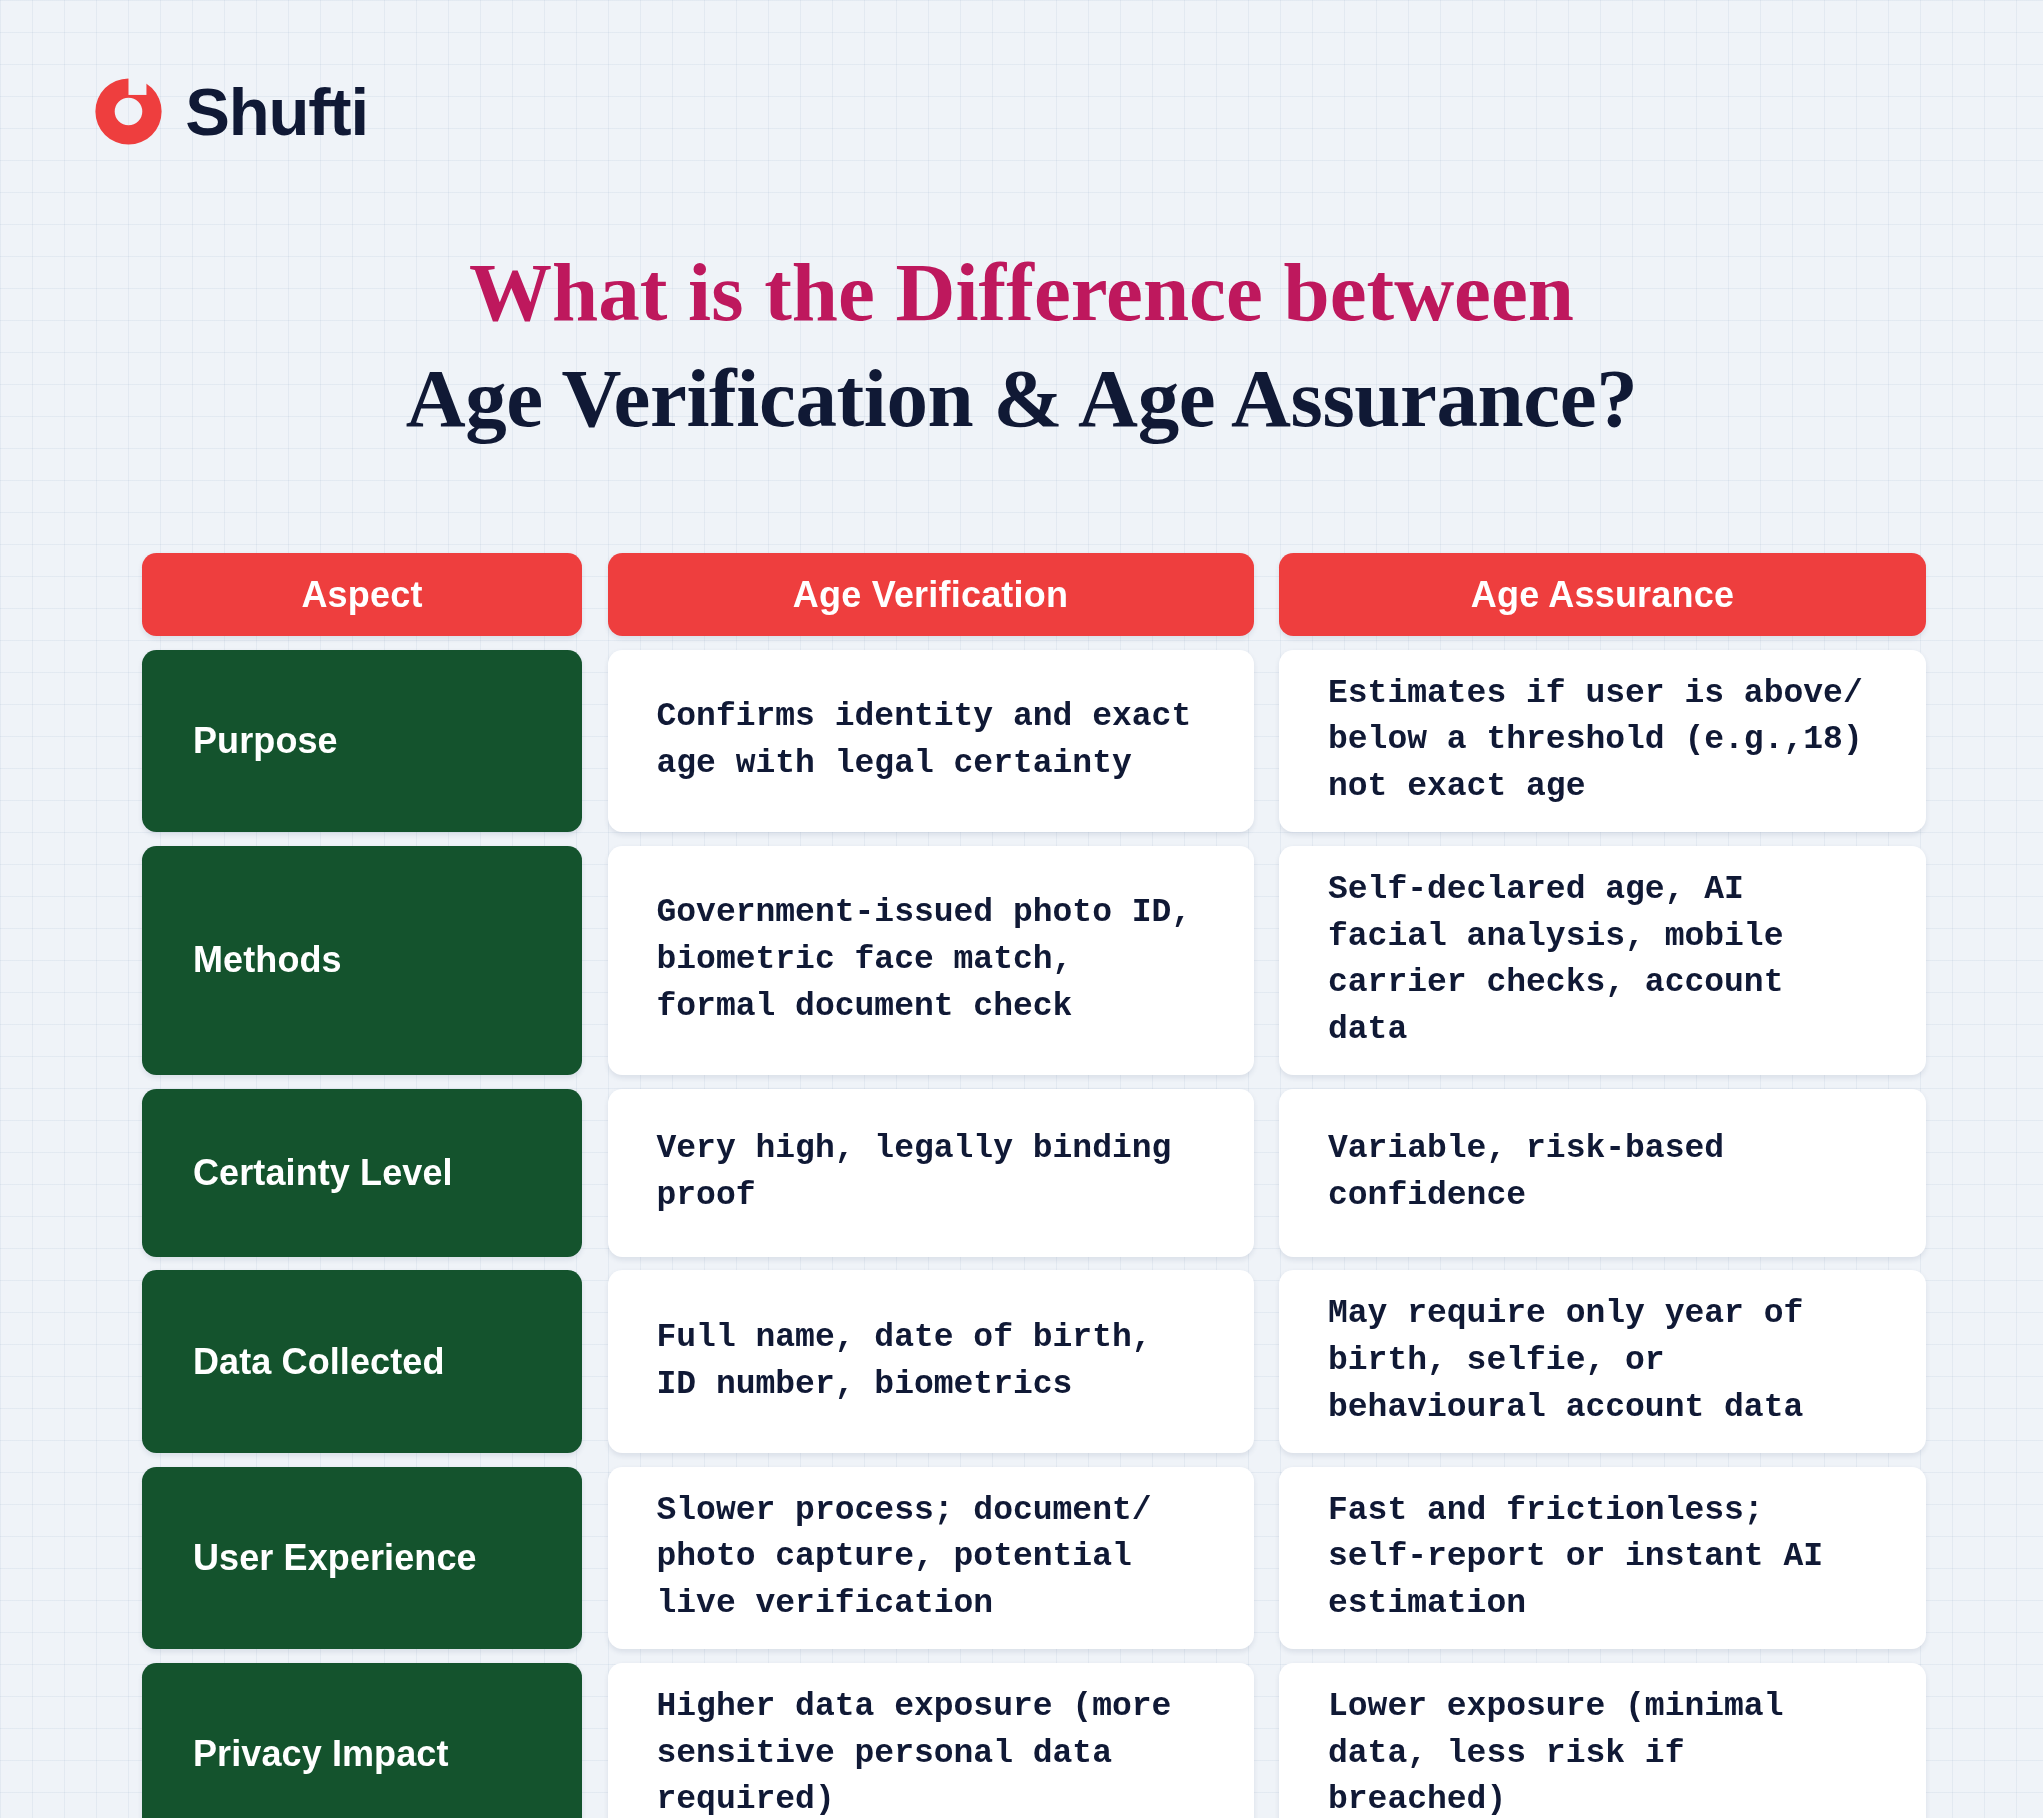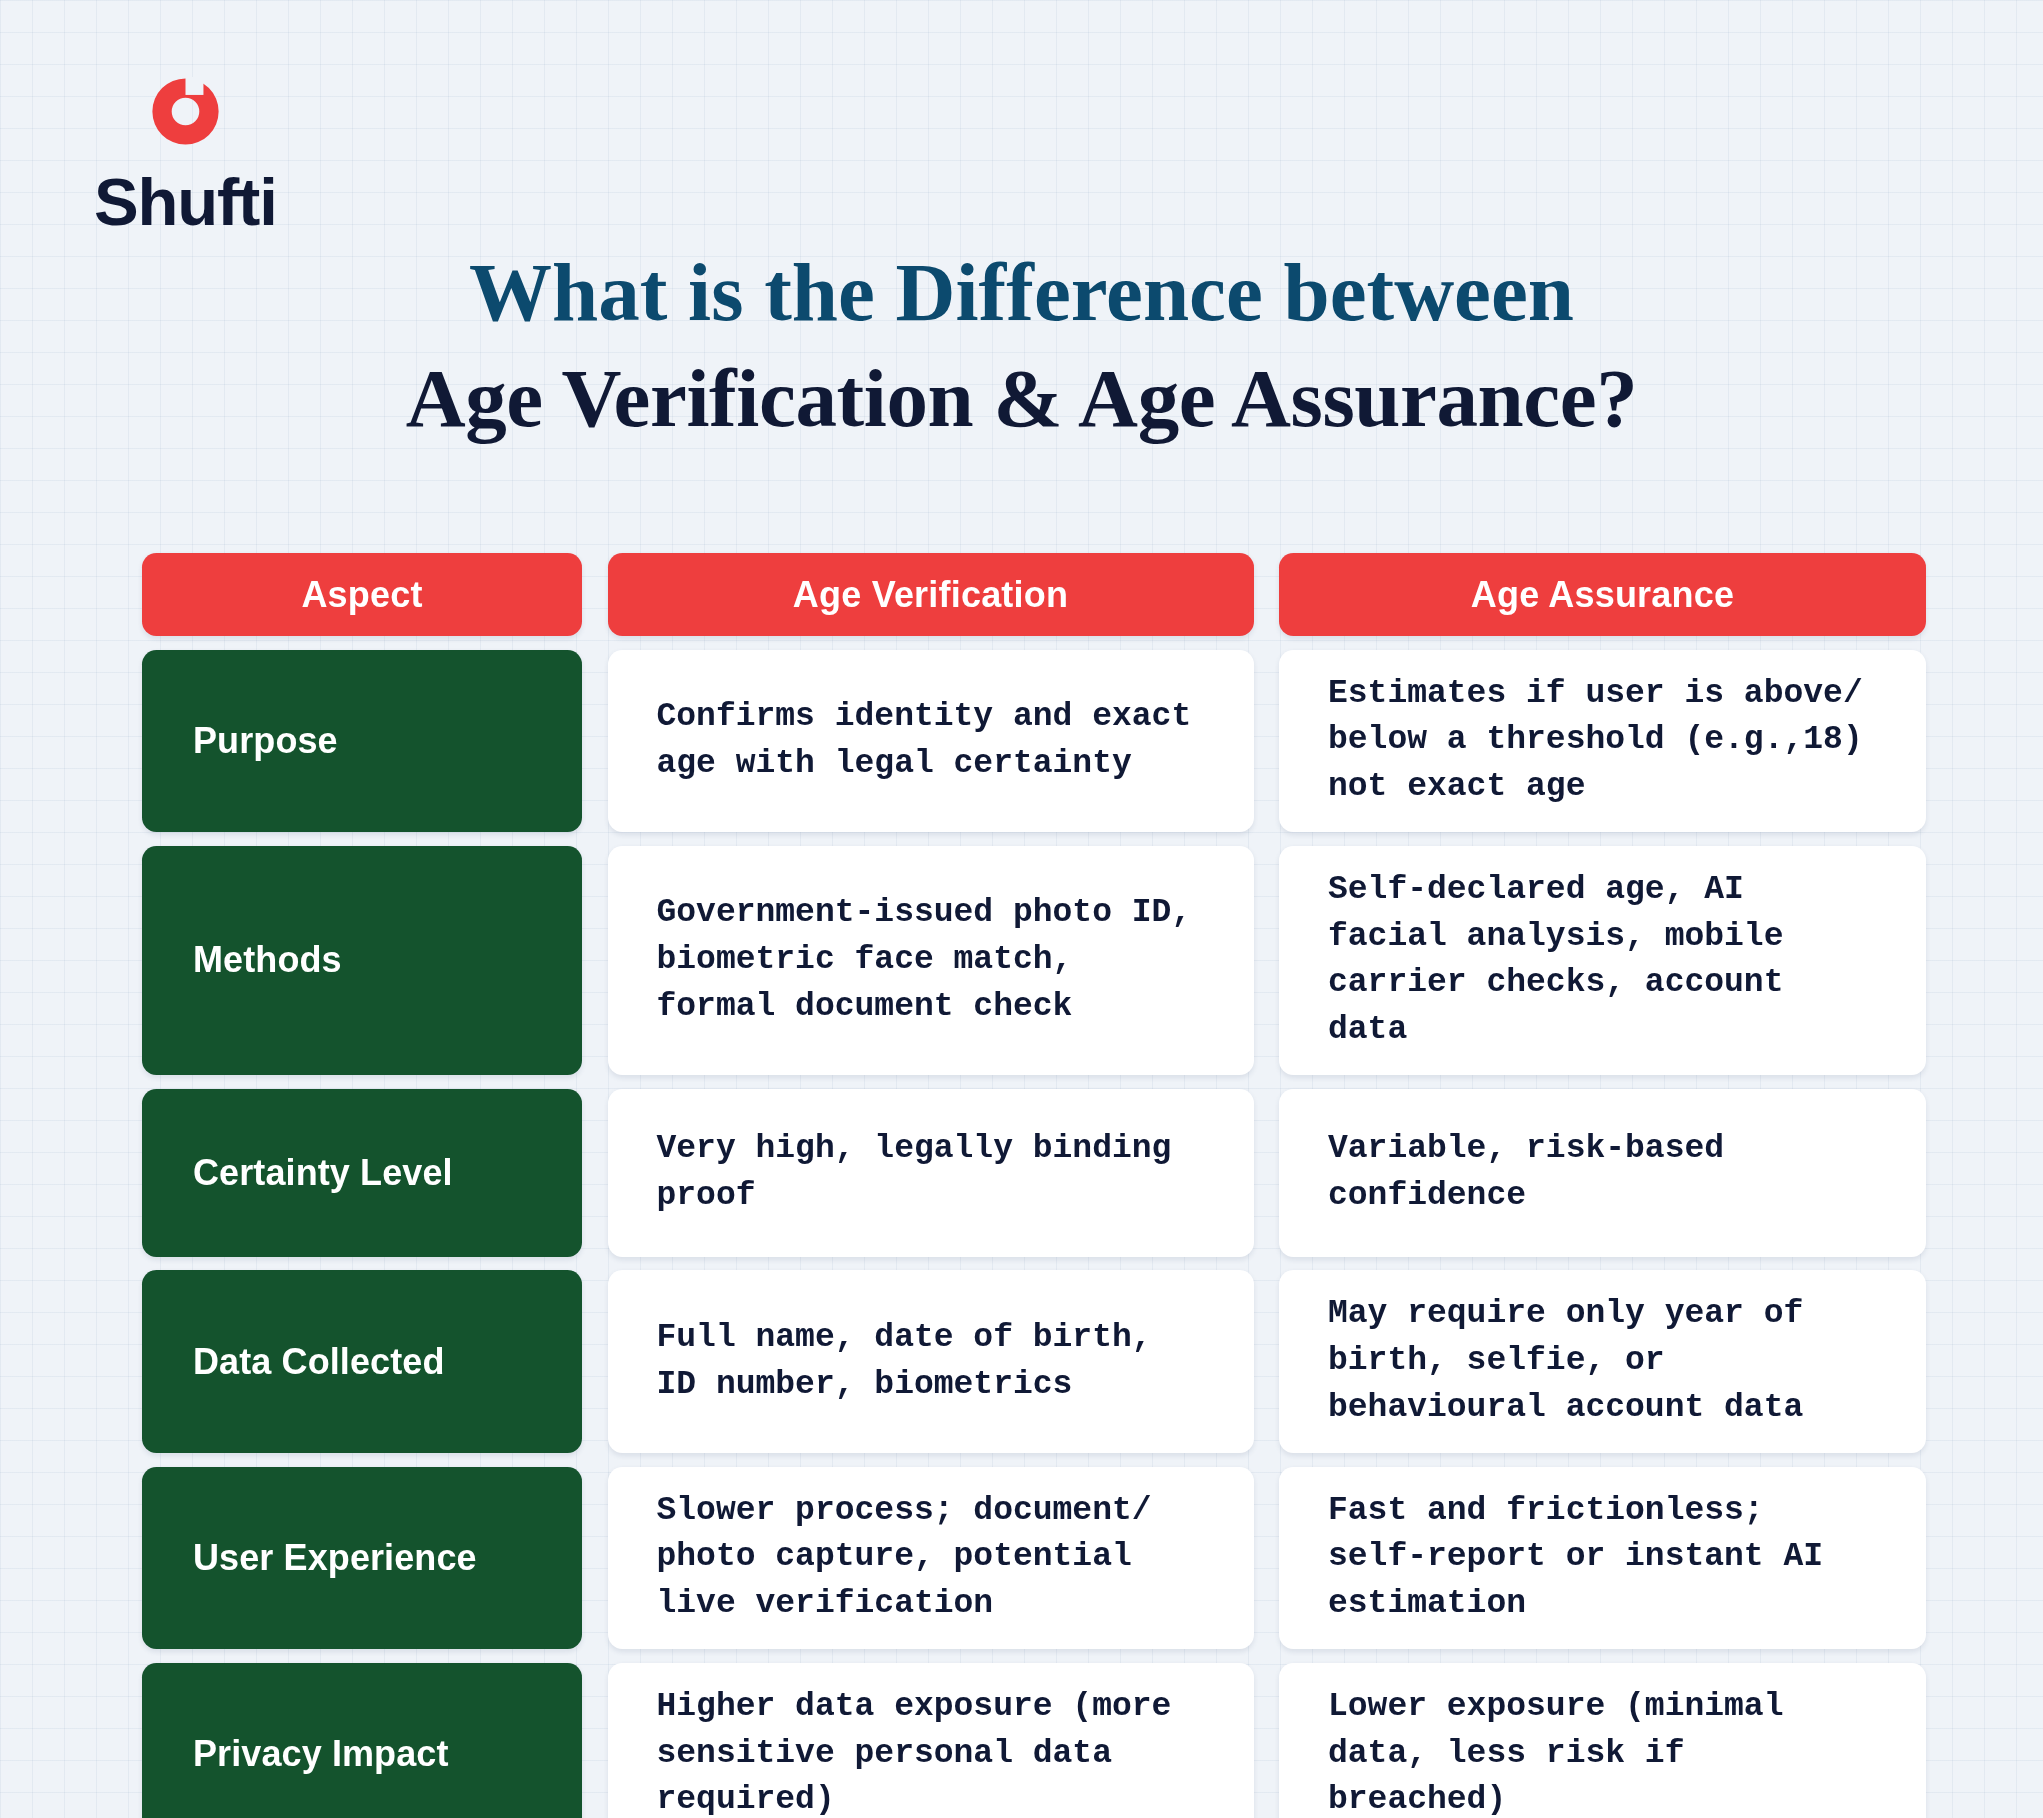--- a/index.html
+++ b/index.html
@@ -36,21 +36,20 @@
   }
 
   
   #brand {
     position: absolute;
     left: 94px;
     top: 77px;
     display: flex;
     align-items: center;
     gap: 22.3px;
-    flex-direction: column;
   }
   #brand-mark {
     width: 69px;
     height: 69px;
     display: block;
   }
   #brand-name {
     font-family: "Liberation Sans", sans-serif;
     font-weight: 700;
     font-size: 67px;
@@ -64,21 +63,21 @@
     position: absolute;
     left: 0;
     top: 239px;
     width: 2043px;
     text-align: center;
     font-family: "Liberation Serif", serif;
     font-weight: 700;
     font-size: 83px;
     line-height: 1.28;
   }
-  #headline-l1 { display: block; color: #0c4a6e; }
+  #headline-l1 { display: block; color: #be185d; }
   #headline-l2 { display: block; color: #101935; letter-spacing: -0.4px; }
 
   
   #table {
     position: absolute;
     left: 142px;
     top: 553px;
     width: 1759px;
     display: flex;
     flex-direction: column;

